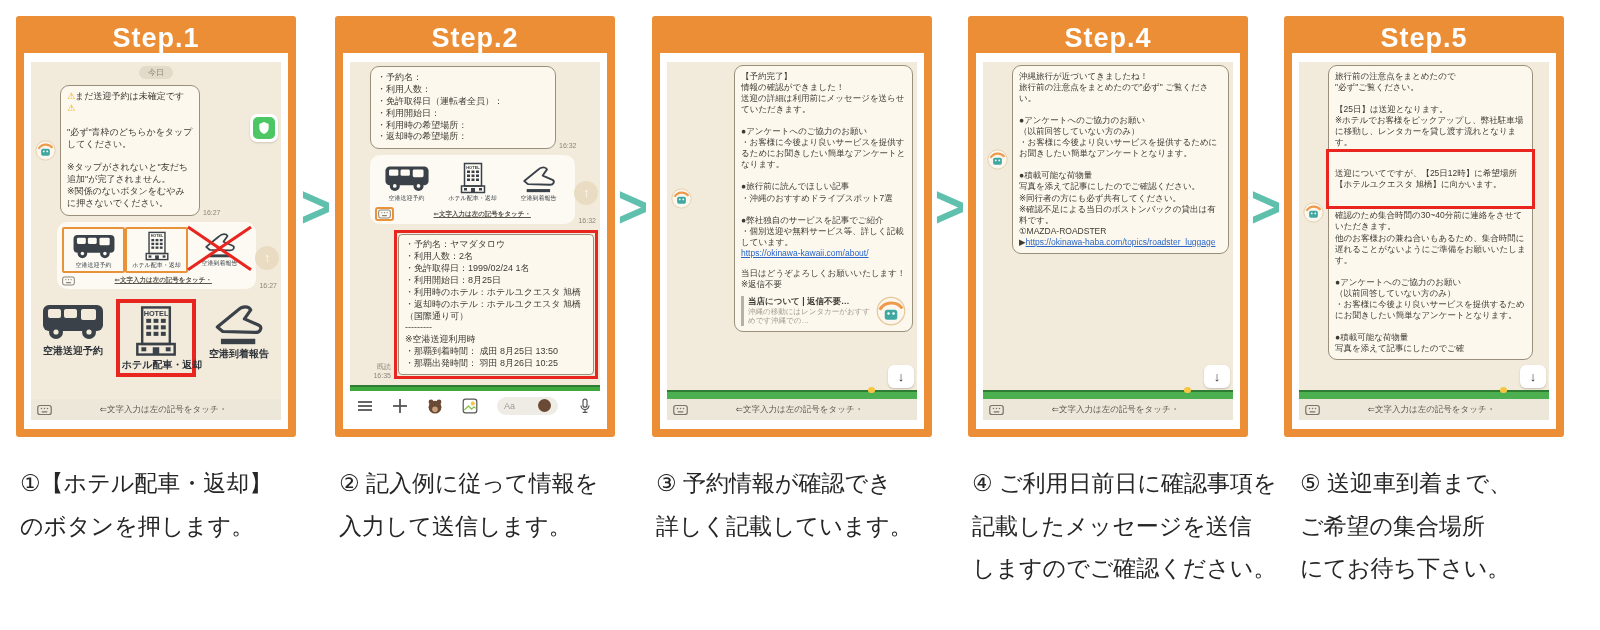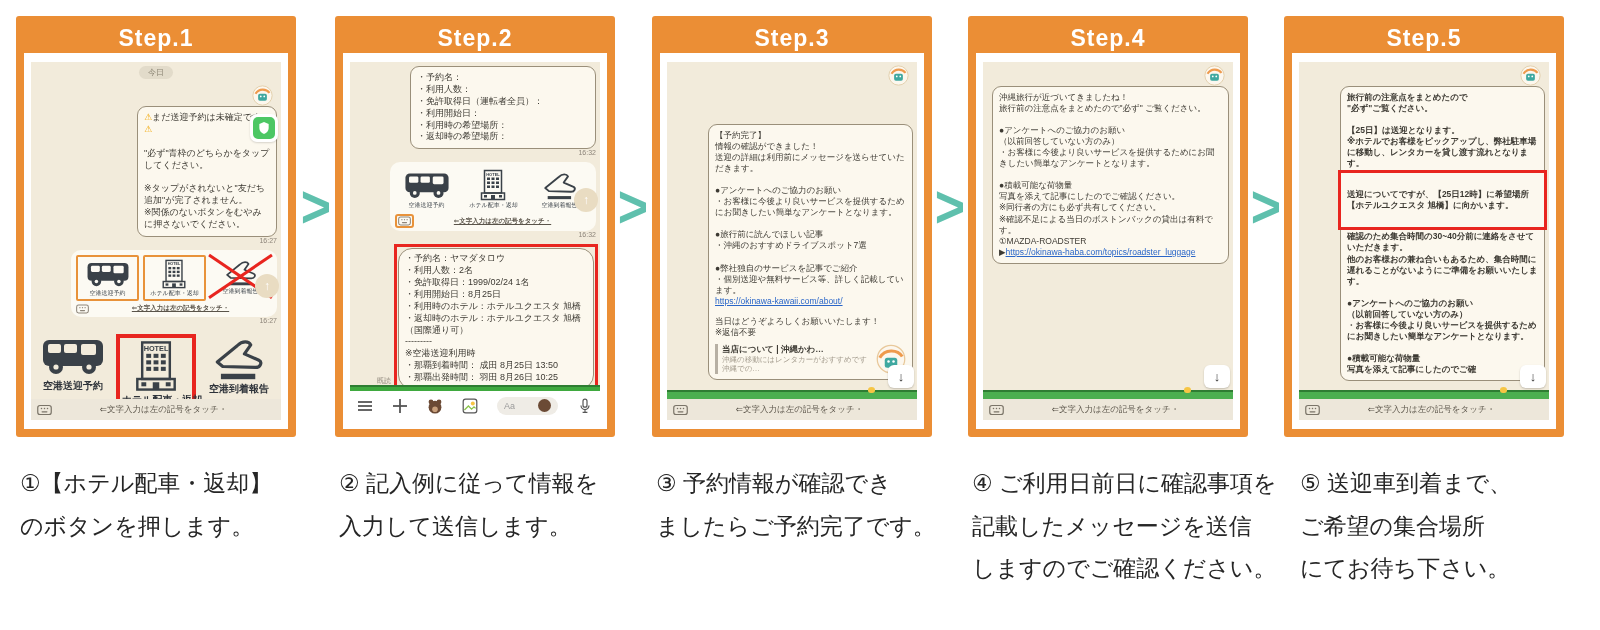--- a/index.html
+++ b/index.html
@@ -3,28 +3,28 @@
 <meta charset="utf-8">
 <style>
   * { margin:0; padding:0; box-sizing:border-box; }
   html,body { width:1600px; height:630px; background:#ffffff; overflow:hidden;
     font-family:"Liberation Sans","DejaVu Sans",sans-serif; }
 
   
   .panel { position:absolute; top:16px; width:280px; height:421px;
     background:#EB8E35; border-radius:3px; }
   .panel-header { height:44px; display:flex; align-items:center; justify-content:center;
-    color:#fff; font-size:23px; font-weight:bold; letter-spacing:1px; }
+    color:#fff; font-size:27px; font-weight:bold; letter-spacing:1px; }
   .screen { position:absolute; left:8px; right:8px; top:37px; bottom:8px; background:#fff; }
   .chat { position:absolute; inset:9px 7px 9px 7px; background:#F2EBDB; overflow:hidden; }
 
   .date-pill { margin:4px auto 6px; width:34px; height:13px; background:#E2DBCA;
     border-radius:7px; color:#8a8372; font-size:8px; display:flex; align-items:center; justify-content:center; }
 
-  .msg-row { display:flex; align-items:flex-end; padding:0 4px; margin-bottom:6px; position:relative;flex-direction:column; }
+  .msg-row { display:flex; align-items:center; padding:0 4px; margin-bottom:6px; position:relative; }
   .avatar { width:21px; height:21px; flex:0 0 21px; margin-right:4px; }
   .bubble { position:relative; background:#FCF8EE; border:1px solid #9a8f7a; border-radius:9px;
     padding:5px 6px; color:#3d3a33; }
   .ml { white-space:pre-line; }
   .f9  { font-size:9px;  line-height:1.32; }
   .f85 { font-size:8.5px; line-height:1.3; }
   .time { font-size:7px; color:#8d857a; align-self:flex-end; margin-left:3px; white-space:pre-line; }
   .warn { color:#F0A500; font-size:9px; }
 
   .blink { color:#2A66C8; text-decoration:underline; word-break:break-all; cursor:pointer; }
@@ -73,21 +73,21 @@
   
   .grass { position:absolute; left:0; right:0; bottom:21px; height:9px; background:#4CAF50; border-top:2px solid #2F7D33; }
   .grass .bird { position:absolute; right:42px; top:-5px; width:7px; height:6px; background:#F6C544; border-radius:50% 50% 40% 40%; }
   .down-btn { position:absolute; right:3px; bottom:32px; width:26px; height:23px; background:#fff;
     border-radius:6px; box-shadow:0 1px 2px rgba(0,0,0,.2); display:flex; align-items:center;
     justify-content:center; font-size:13px; font-weight:bold; color:#333; }
 
   
   .sent-wrap { display:flex; justify-content:flex-end; padding:0 2px; margin-top:4px; }
   .red-frame { border:3px solid #E8251F; padding:1px; }
-  .sent-bubble { background:#FCF8EE; border:1px solid #9a8f7a; border-radius:14px; padding:4px 6px;
+  .sent-bubble { background:#FCF8EE; border:1px solid #9a8f7a; border-radius:4px; padding:4px 6px;
     width:196px; color:#3d3a33; }
 
   
   .hl-red { border:3px solid #E8251F; margin:1px -9px; padding:16px 6px; }
 
   
   .preview { display:flex; align-items:center; margin-top:6px; gap:4px; }
   .pv-bar { width:3px; align-self:stretch; background:#b7b0a4; flex:0 0 3px; }
   .pv-title { font-size:8.5px; font-weight:bold; color:#3d3a33; white-space:nowrap; }
   .pv-desc { font-size:7.5px; color:#a39b8d; line-height:1.25; }
@@ -411,21 +411,20 @@
         <svg class="ibar-ic" viewBox="0 0 16 20">
             <rect x="5.5" y="1.5" width="5" height="10" rx="2.5" fill="none" stroke="#555" stroke-width="1.5"></rect>
             <path d="M3 9.5 a5 5 0 0 0 10 0 M8 14.5 V18 M5 18 h6" fill="none" stroke="#555" stroke-width="1.5"></path>
           </svg>
       </div>
     </div>
   </div>
 </div>
 
 <div class="panel" style="left:652px">
-  <div class="panel-header">Step.3</div>
   <div class="screen">
     <div class="chat">
       <div class="msg-row" style="margin-top:3px;gap:38px;">
         <div class="avatar">
           <svg viewBox="0 0 24 24" width="21" height="21">
               <circle cx="12" cy="12" r="11" fill="#FCF7EE" stroke="#E0CDA8"></circle>
               <path d="M4 10 C8 4 16 4 20 9" fill="none" stroke="#EE9A4D" stroke-width="2.5"></path>
               <rect x="7" y="10" width="10" height="8" rx="2" fill="#3FA8A0"></rect>
               <circle cx="10" cy="13" r="1" fill="#fff"></circle>
               <circle cx="14" cy="13" r="1" fill="#fff"></circle>
@@ -443,21 +442,21 @@
 ・沖縄のおすすめドライブスポット7選
 
 ●弊社独自のサービスを記事でご紹介
 ・個別送迎や無料サービス等、詳しく記載しています。</div>
           <a class="blink f85">https://okinawa-kawaii.com/about/</a>
           <div class="ml" style="margin-top:9px">当日はどうぞよろしくお願いいたします！
 ※返信不要</div>
           <div class="preview">
             <div class="pv-bar"></div>
             <div style="flex:1; overflow:hidden;">
-              <div class="pv-title">当店について | 沖縄かわ…</div>
+              <div class="pv-title">当店について | 返信不要…</div>
               <div class="pv-desc">沖縄の移動にはレンタカーがおすすめです沖縄での…</div>
             </div>
             <div class="pv-logo">
               <svg viewBox="0 0 24 24" width="30" height="30">
                   <circle cx="12" cy="12" r="11" fill="#FCF7EE" stroke="#E8C89A"></circle>
                   <path d="M3 11 C7 4 17 4 21 10" fill="none" stroke="#EE9A4D" stroke-width="2.5"></path>
                   <rect x="7" y="11" width="10" height="8" rx="2" fill="#3FA8A0"></rect>
                   <circle cx="10" cy="14" r="1" fill="#fff"></circle>
                   <circle cx="14" cy="14" r="1" fill="#fff"></circle>
                 </svg>
@@ -538,21 +537,21 @@
         <span class="ktext">⇐文字入力は左の記号をタッチ・</span>
       </div>
     </div>
   </div>
 </div>
 
 <div class="panel" style="left:1284px">
   <div class="panel-header">Step.5</div>
   <div class="screen">
     <div class="chat">
-      <div class="msg-row" style="margin-top:3px;font-weight:bold;">
+      <div class="msg-row" style="margin-top:3px;">
         <div class="avatar">
           <svg viewBox="0 0 24 24" width="21" height="21">
               <circle cx="12" cy="12" r="11" fill="#FCF7EE" stroke="#E0CDA8"></circle>
               <path d="M4 10 C8 4 16 4 20 9" fill="none" stroke="#EE9A4D" stroke-width="2.5"></path>
               <rect x="7" y="10" width="10" height="8" rx="2" fill="#3FA8A0"></rect>
               <circle cx="10" cy="13" r="1" fill="#fff"></circle>
               <circle cx="14" cy="13" r="1" fill="#fff"></circle>
             </svg>
         </div>
         <div class="bubble f85" style="width:205px">
@@ -599,19 +598,19 @@
 <div class="flow-arrow" style="left:299px">&gt;</div>
 <div class="flow-arrow" style="left:616px">&gt;</div>
 <div class="flow-arrow" style="left:933px">&gt;</div>
 <div class="flow-arrow" style="left:1249px">&gt;</div>
 
 <div class="caption" style="left:20px;   width:300px">①【ホテル配車・返却】
 のボタンを押します。</div>
 <div class="caption" style="left:339px;  width:300px">② 記入例に従って情報を
 入力して送信します。</div>
 <div class="caption" style="left:656px;  width:310px">③ 予約情報が確認でき
-ましたらご予約完了です。</div>
+詳しく記載しています。</div>
 <div class="caption" style="left:972px;  width:312px">④ ご利用日前日に確認事項を
 記載したメッセージを送信
 しますのでご確認ください。</div>
 <div class="caption" style="left:1300px; width:300px">⑤ 送迎車到着まで、
 ご希望の集合場所
 にてお待ち下さい。</div>
 
 </body></html>

